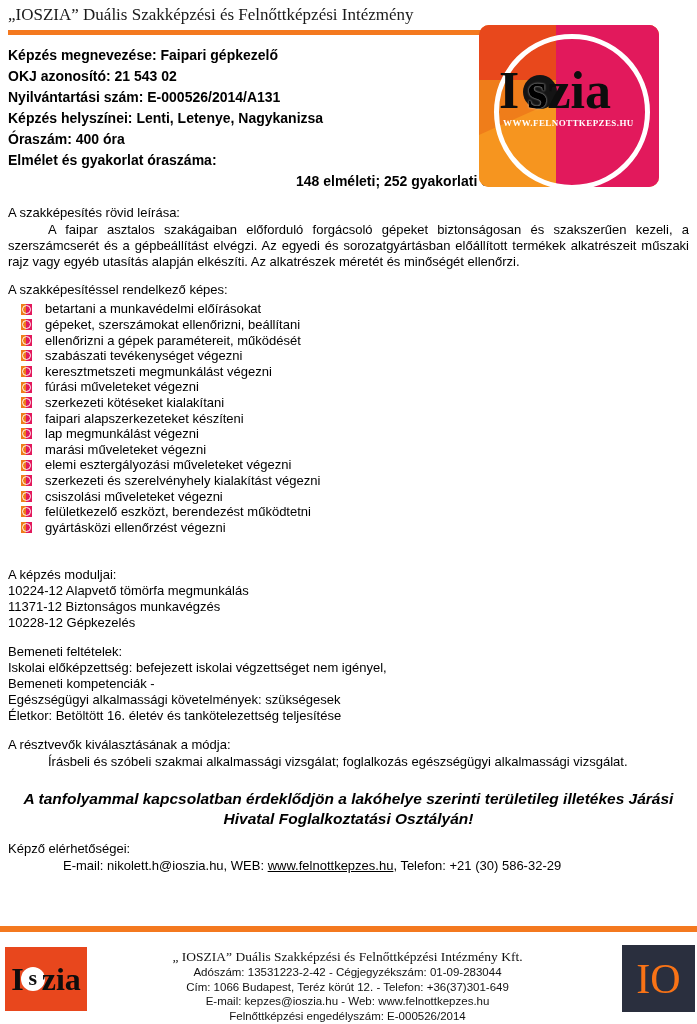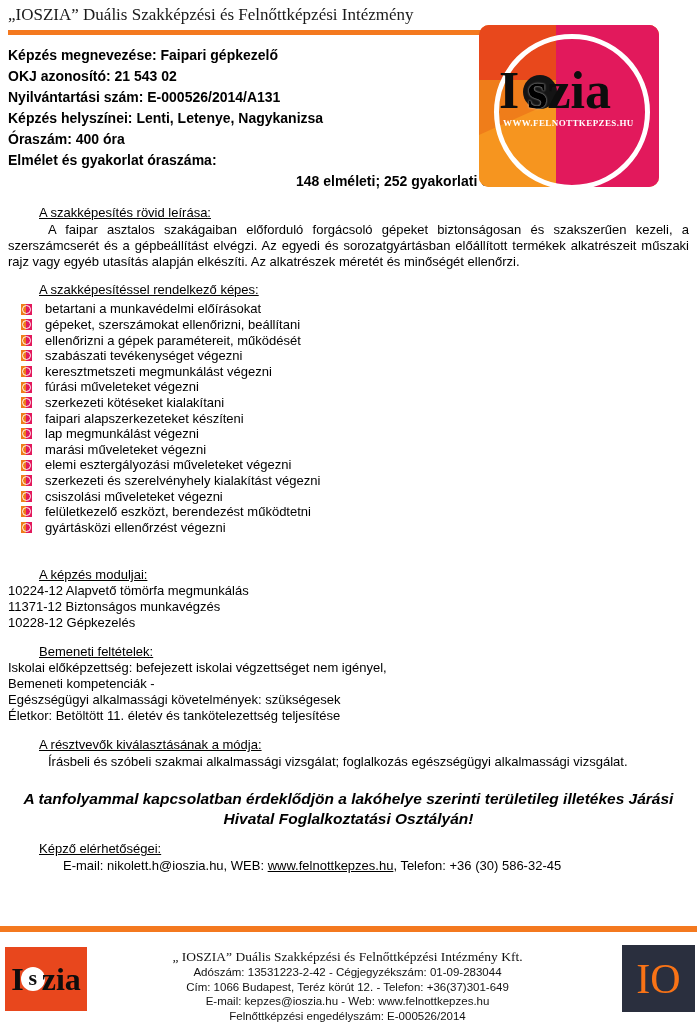--- a/index.html
+++ b/index.html
@@ -42,21 +42,21 @@
     font-family:"Liberation Serif", serif;font-weight:bold;
     font-size:9px;letter-spacing:.4px;color:#fff;white-space:nowrap;
   }
 
   
   .course{margin:10px 0 0 8px;width:495px;font-weight:bold;font-size:14px;line-height:21px;}
   .course div:last-child{padding-left:8px;text-align:right;}
 
   
   .content{margin:0 8px;width:681px;}
-  .sec-heading{font-size:13px;line-height:16px;text-decoration:underline;margin-top:13px;margin-left:31px;}
+  .sec-heading{font-size:13px;line-height:16px;margin-top:13px;}
   .para{
     font-size:13px;line-height:15.8px;text-align:justify;text-indent:40px;margin-top:1px;
   }
   .skill-list{margin-top:3px;}
   .skill-row{display:flex;align-items:center;height:15.6px;padding-left:13px;}
   .mini-logo{
     flex:none;display:inline-block;width:11px;height:11px;margin-right:13px;
     background:linear-gradient(90deg,#EF7D1A 50%,#E2195C 50%);position:relative;
   }
   .mini-logo::after{
@@ -214,30 +214,30 @@
       <div>11371-12 Biztonságos munkavégzés</div>
       <div>10228-12 Gépkezelés</div>
     </div>
 
   <div class="sec-heading">Bemeneti feltételek:</div>
   <div class="plain-lines">
 
   <div>Iskolai előképzettség: befejezett iskolai végzettséget nem igényel,</div>
       <div>Bemeneti kompetenciák -</div>
       <div>Egészségügyi alkalmassági követelmények: szükségesek</div>
-      <div>Életkor: Betöltött 11. életév és tankötelezettség teljesítése</div>
+      <div>Életkor: Betöltött 16. életév és tankötelezettség teljesítése</div>
     </div>
 
   <div class="sec-heading">A résztvevők kiválasztásának a módja:</div>
   <div class="para">Írásbeli és szóbeli szakmai alkalmassági vizsgálat; foglalkozás egészségügyi alkalmassági vizsgálat.</div>
 
   <div class="notice">A tanfolyammal kapcsolatban érdeklődjön a lakóhelye szerinti területileg illetékes Járási Hivatal Foglalkoztatási Osztályán!</div>
 
   <div class="sec-heading">Képző elérhetőségei:</div>
-  <div class="contact-line"><span>E-mail: nikolett.h@ioszia.hu, WEB: </span><span class="weblink">www.felnottkepzes.hu</span><span>, Telefon: +36 (30) 586-32-45</span></div>
+  <div class="contact-line"><span>E-mail: nikolett.h@ioszia.hu, WEB: </span><span class="weblink">www.felnottkepzes.hu</span><span>, Telefon: +21 (30) 586-32-29</span></div>
 
 </div>
 
 <div class="footer-bar"></div>
 
 <div class="f-logo-left">
     <span>I</span>
     <span class="o">
       <span>s</span>
     </span>

